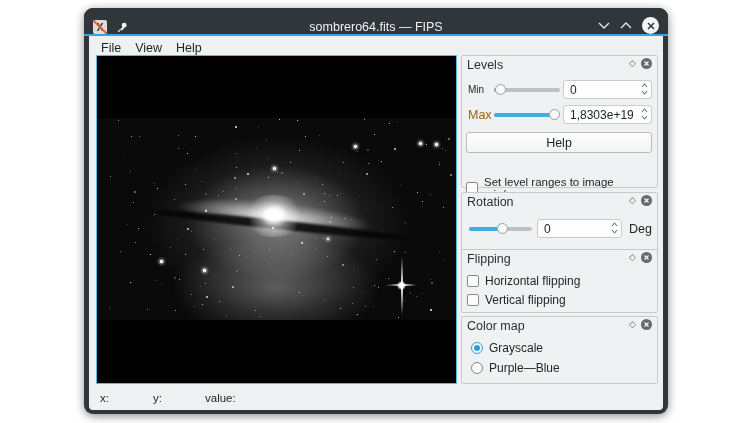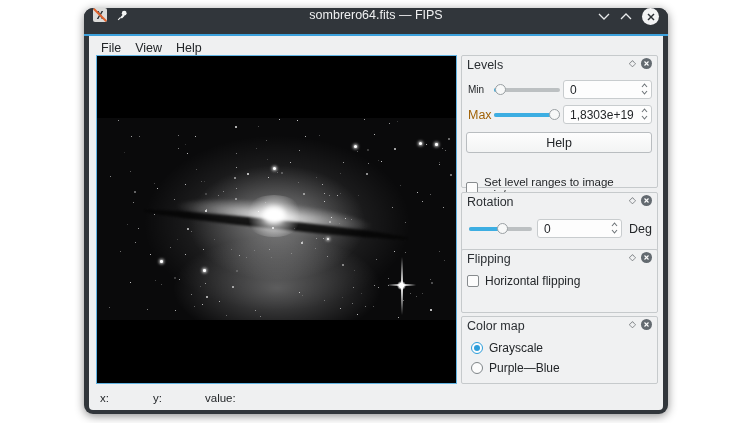--- a/index.html
+++ b/index.html
@@ -4,21 +4,21 @@
 <style>
   * { margin:0; padding:0; box-sizing:border-box; }
   html,body { width:752px; height:423px; background:#ffffff; overflow:hidden;
               font-family:"Liberation Sans", sans-serif; }
 
   
   .window { position:absolute; left:84px; top:8px; width:584px; height:406px;
             background:#31363b; border-radius:9px; box-shadow:0 2px 10px rgba(0,0,0,.45);
             overflow:hidden; }
   .titlebar { position:relative; height:26px; background:#31363b; display:flex;
-              align-items:flex-start; padding:0 9px; }
+              align-items:flex-end; padding:0 9px; }
   .titlebar .title { position:absolute; left:0; right:0; text-align:center;
                      color:#eff0f1; font-size:12.5px; pointer-events:none; }
   .tb-left { display:flex; align-items:center; gap:9px; z-index:2; }
   .tb-right { margin-left:auto; display:flex; align-items:center; gap:10px; z-index:2; }
   .app-icon { position:relative; width:14px; height:14px; background:#dcdcda; border-radius:2px;
               display:flex; align-items:center; justify-content:center;
               font-size:10px; font-weight:bold; color:#26292c; overflow:hidden; }
   .app-icon .slash { position:absolute; left:-2px; top:6px; width:18px; height:2px;
                      background:#e0622d; transform:rotate(45deg); }
   .icon-btn { display:flex; align-items:center; justify-content:center; }
@@ -452,20 +452,24 @@
                   <line x1="0.5" y1="0.5" x2="4.5" y2="4.5" stroke="#fff" stroke-width="1.1"></line>
                   <line x1="4.5" y1="0.5" x2="0.5" y2="4.5" stroke="#fff" stroke-width="1.1"></line>
                 </svg>
             </span>
           </span>
         </div>
         <div class="row" style="position:absolute; left:5px; top:24px;">
           <span class="checkbox" data-checked="false"></span>
           <span class="opt-label">Horizontal flipping</span>
         </div>
+        <div class="row" style="position:absolute; left:5px; top:43px;">
+          <span class="checkbox" data-checked="false"></span>
+          <span class="opt-label">Vertical flipping</span>
+        </div>
       </div>
 
       <div class="dock" style="top:261px; height:68px;">
         <div class="dock-title">
           <span>Color map</span>
           <span class="dock-icons">
             <span class="float-icon">◇</span>
             <span class="dock-close">
               <svg width="5" height="5" viewBox="0 0 5 5">
                   <line x1="0.5" y1="0.5" x2="4.5" y2="4.5" stroke="#fff" stroke-width="1.1"></line>

